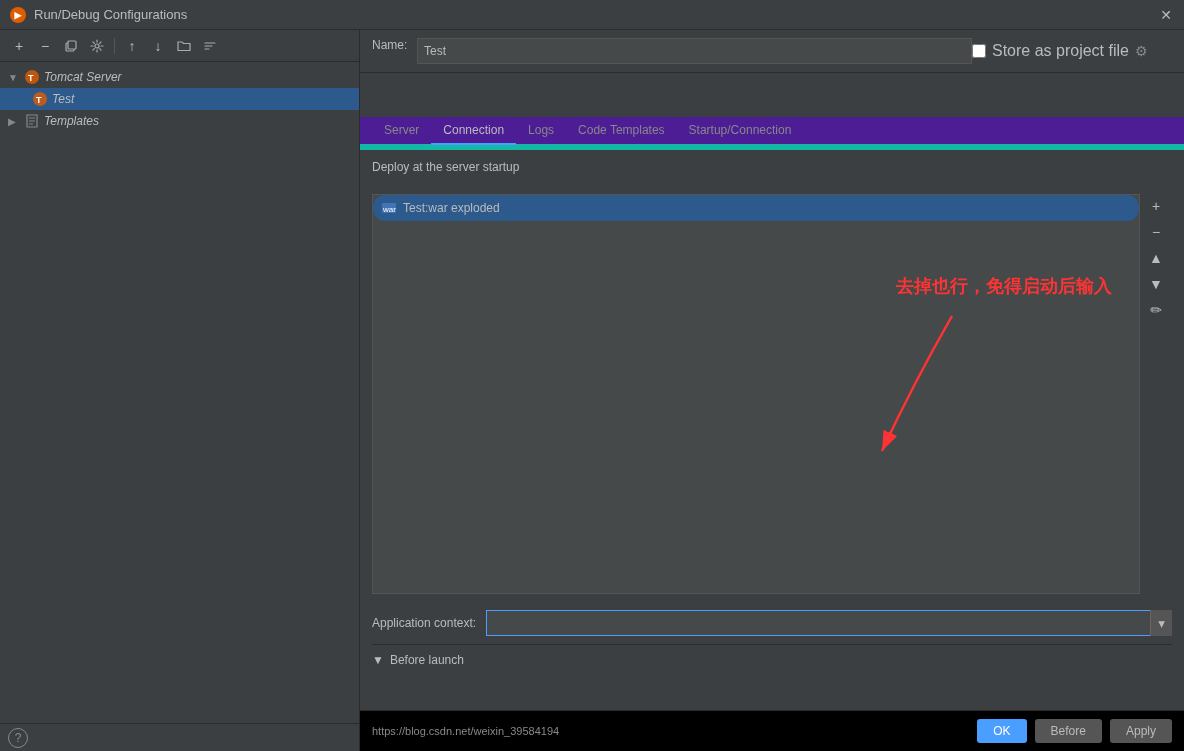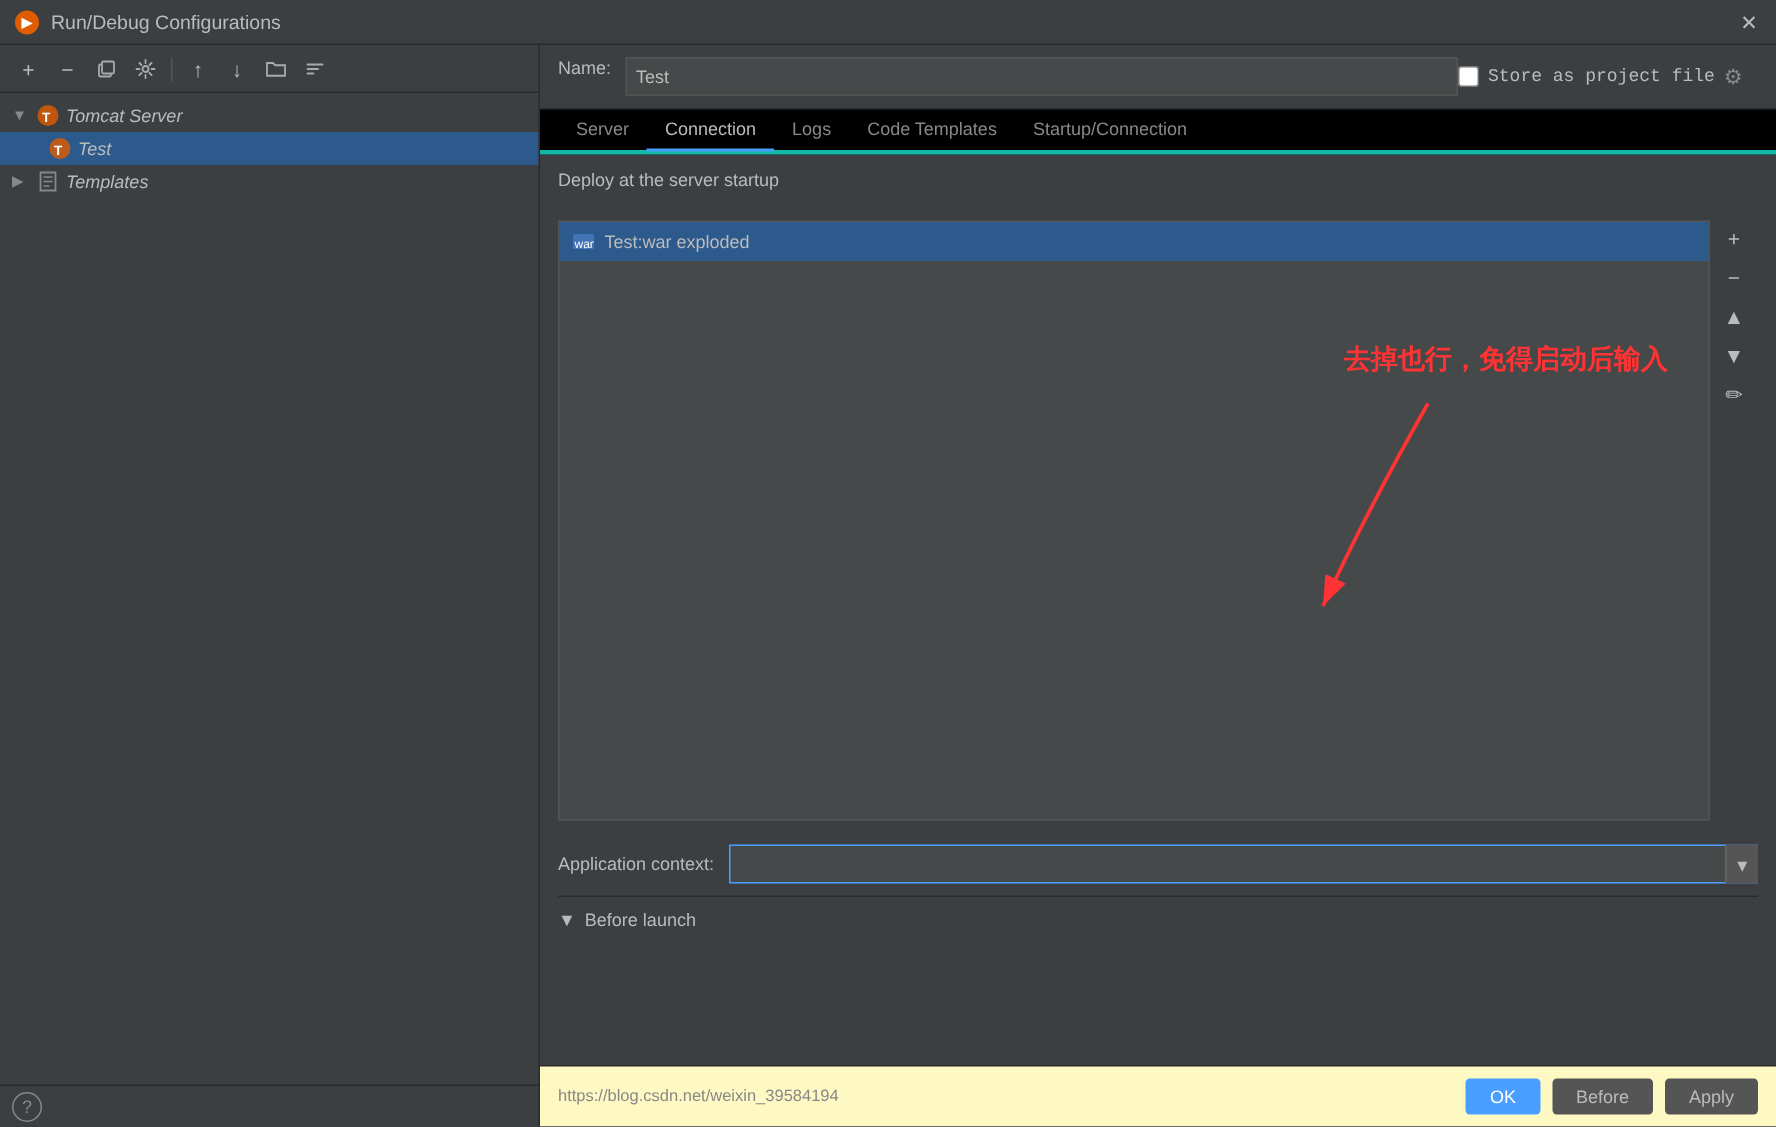--- a/index.html
+++ b/index.html
@@ -196,36 +196,36 @@
       align-items: center;
       gap: 6px;
       min-width: 200px;
     }
     .store-checkbox {
       width: 14px;
       height: 14px;
       accent-color: #588df5;
     }
     .store-label {
-      font-size: 12px;
-      color: #bbbbbb;
-      font-family: Liberation Mono, monospace;
+      font-size: 16px;
+      color: #bbbbbb;
     }
     .gear-icon {
       font-size: 14px;
       color: #888;
       cursor: pointer;
     }
 
     
     .tabs-bar {
       display: flex;
-      border-bottom: 3px solid #14b8a6;
+      border-bottom: 6px solid #14b8a6;
       padding: 0 12px;
-      background: #000000;
+      background: #4c1d95;
+      margin-top: 44px;
     }
     .tab {
       padding: 6px 12px;
       cursor: pointer;
       font-size: 12px;
       color: #888;
       border-bottom: 2px solid transparent;
       margin-bottom: -1px;
     }
     .tab.active {
@@ -256,20 +256,21 @@
       border: 1px solid #555;
       background: #45494a;
       min-height: 400px;
     }
     .deploy-item {
       display: flex;
       align-items: center;
       padding: 5px 8px;
       gap: 6px;
       cursor: pointer;
+      border-radius: 12px;
     }
     .deploy-item.selected {
       background: #2d5a8c;
     }
     .deploy-icon {
       width: 16px;
       height: 16px;
       display: flex;
       align-items: center;
       justify-content: center;
@@ -354,21 +355,21 @@
       cursor: pointer;
     }
 
     
     .action-bar {
       display: flex;
       align-items: center;
       justify-content: space-between;
       padding: 8px 12px;
       border-top: 1px solid #2b2b2b;
-      background: #fef9c3;
+      background: #000000;
     }
     .url-hint {
       font-size: 11px;
       color: #888;
     }
     .action-buttons {
       display: flex;
       gap: 8px;
     }
     .action-btn {

